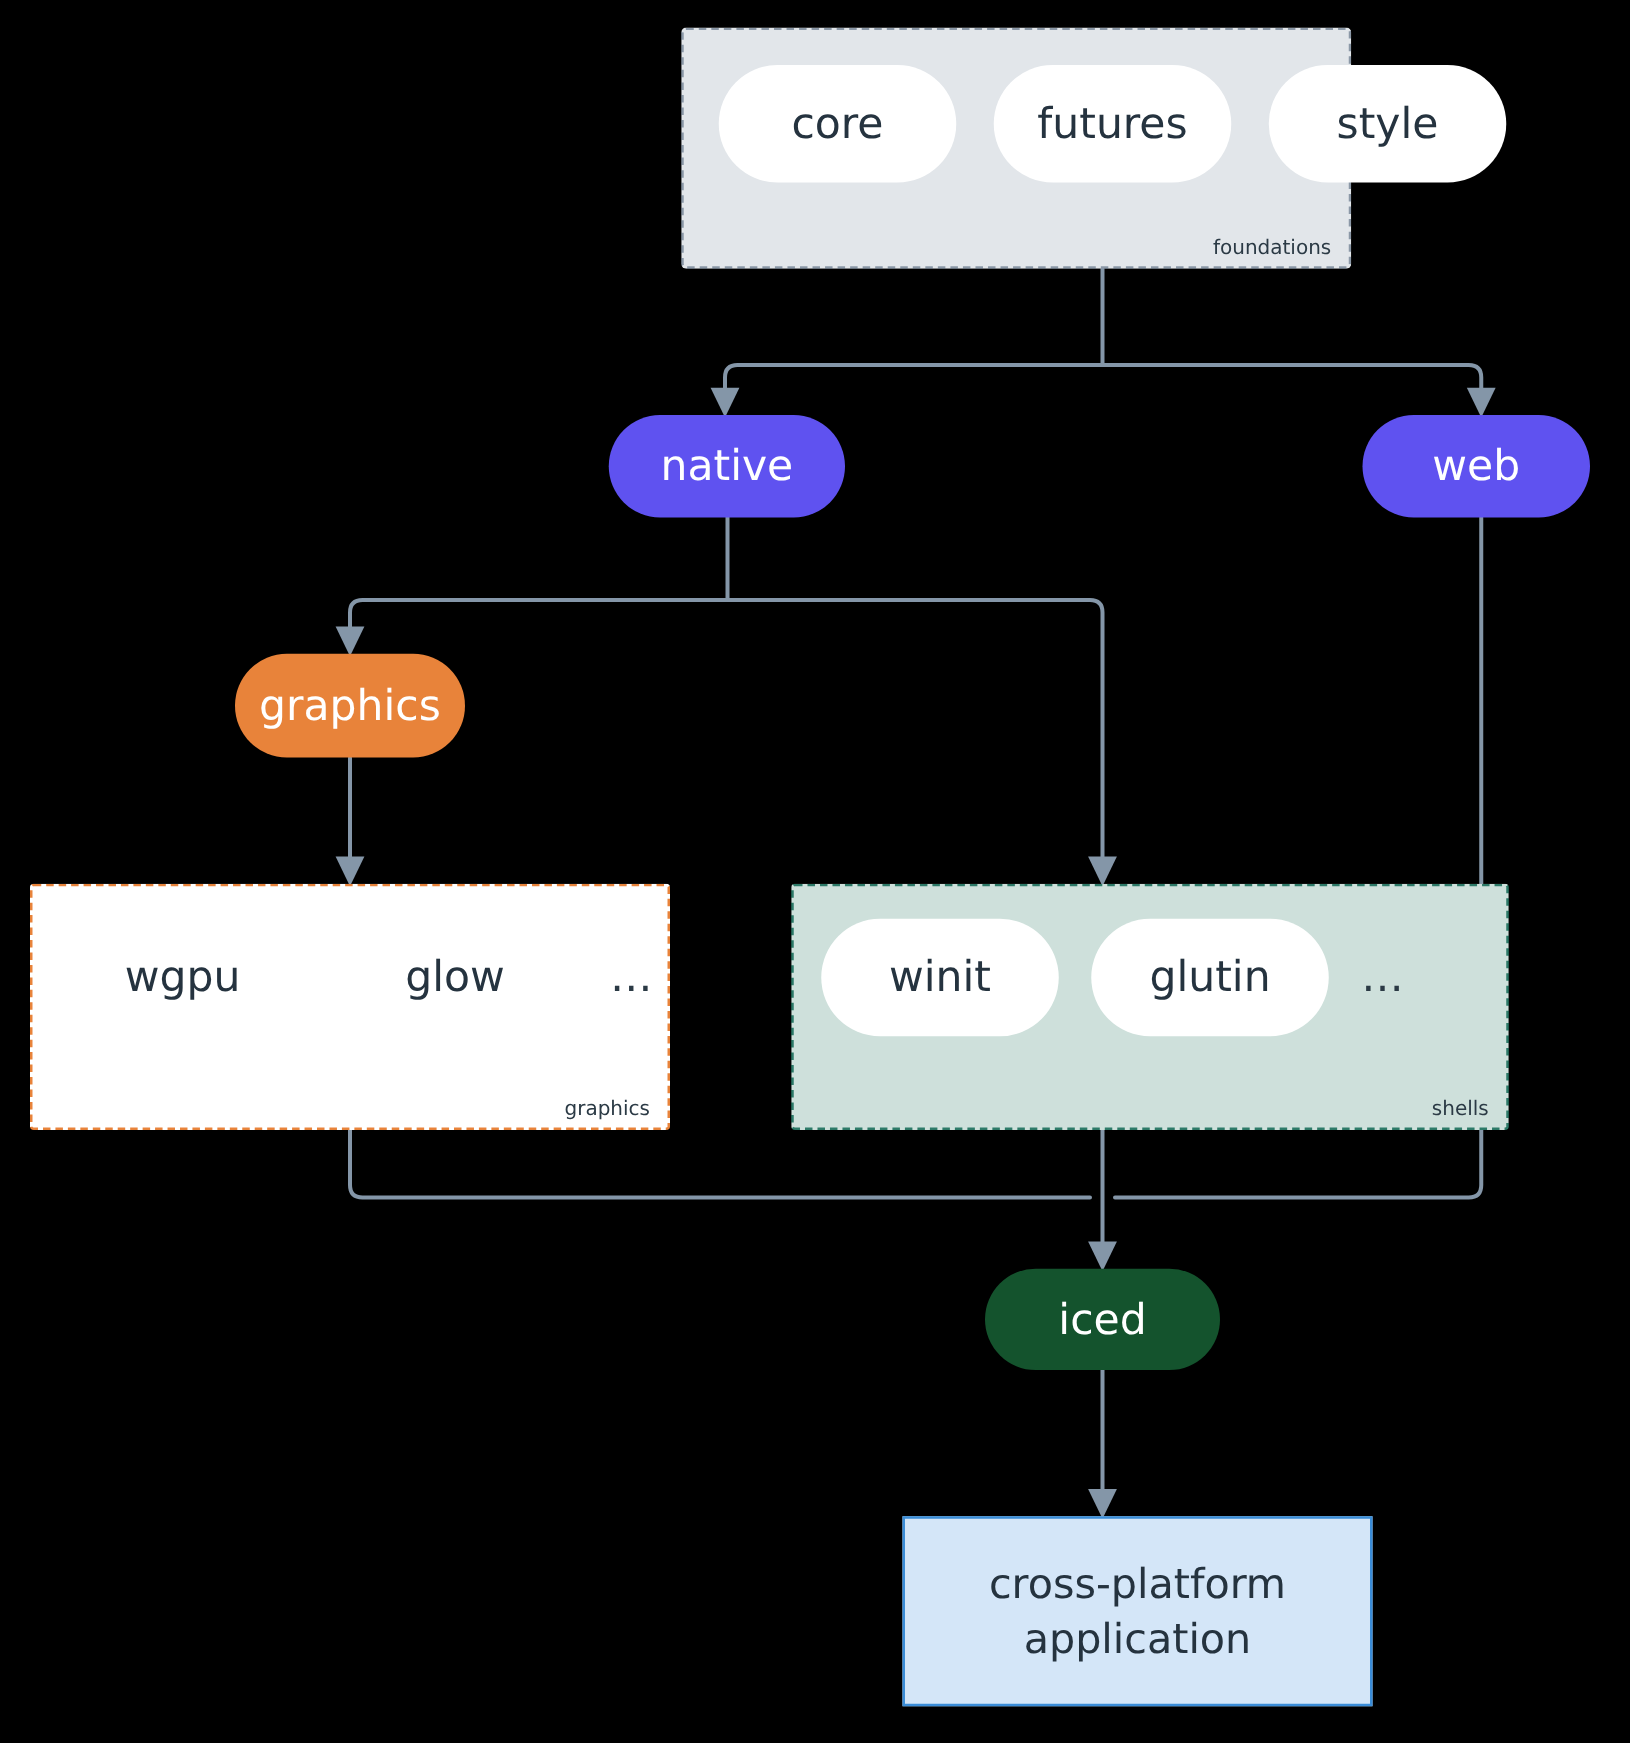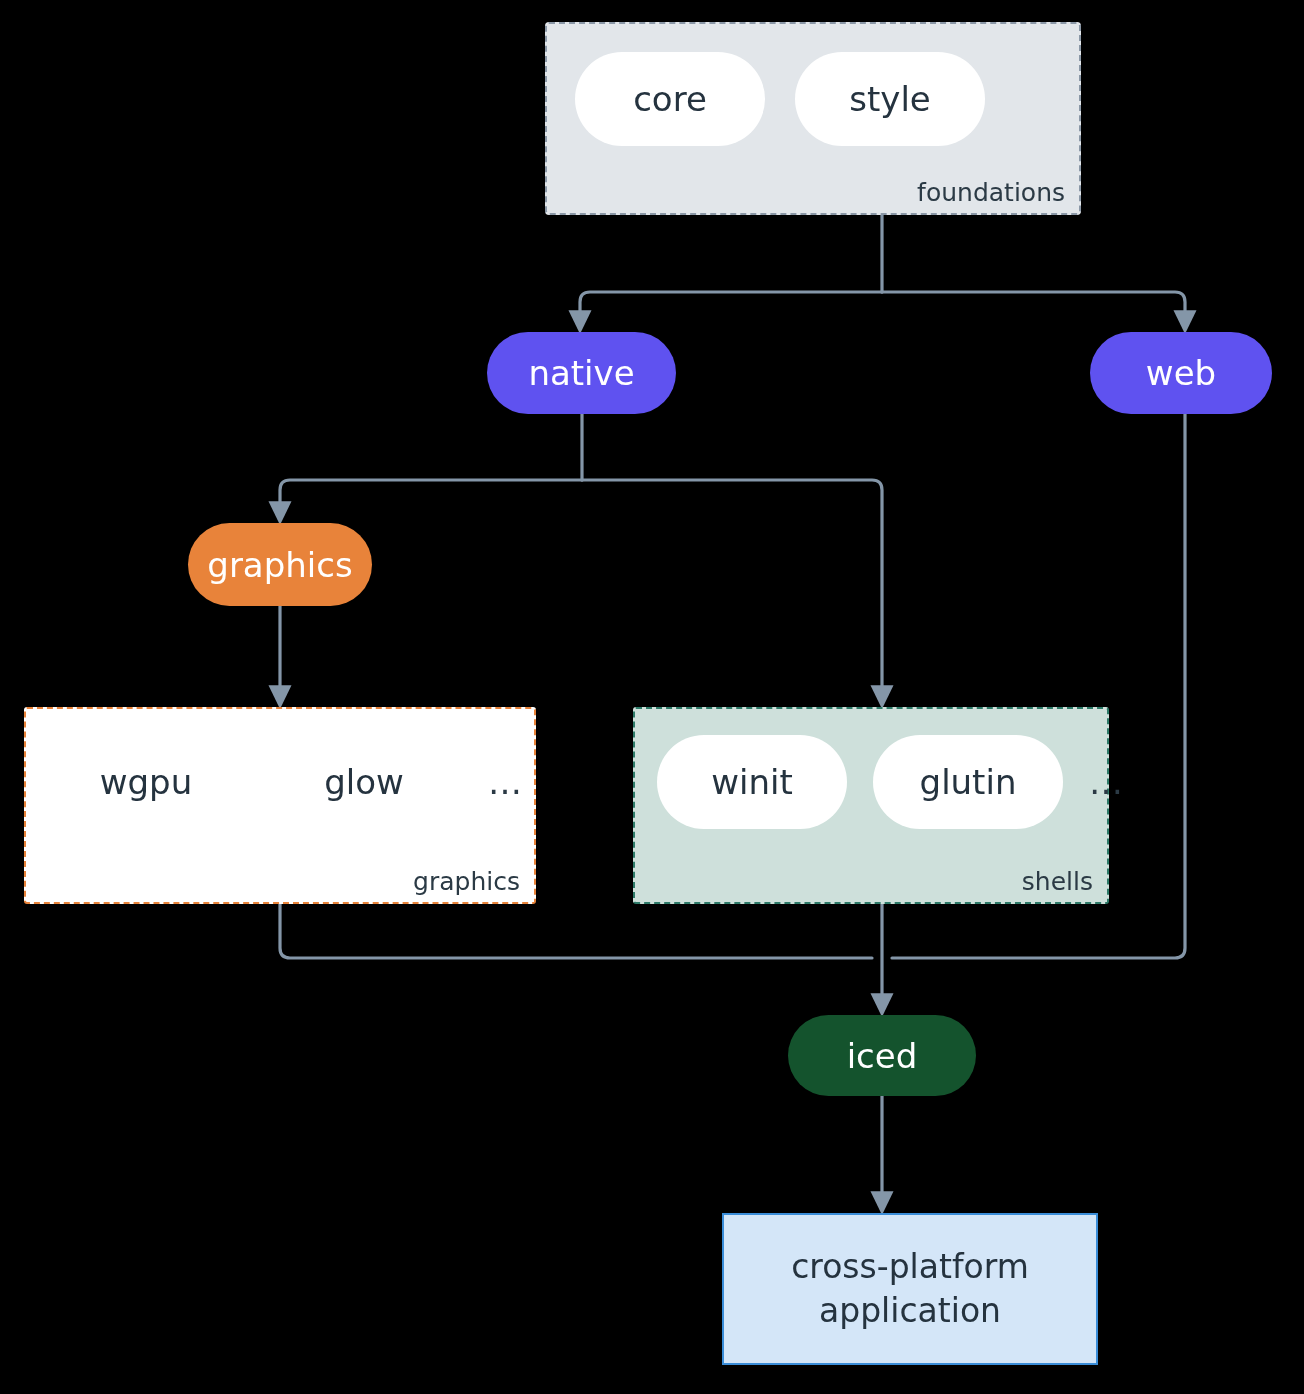--- a/index.html
+++ b/index.html
@@ -39,21 +39,21 @@
   .cluster {
     position: absolute;
     box-sizing: border-box;
     border-style: dashed;
     border-width: 2px;
   }
   .cluster-label {
     position: absolute;
     right: 14px;
     bottom: 6px;
-    font-size: 25px;
+    font-size: 16px;
     color: #2b3a45;
     white-space: nowrap;
   }
   .cluster-row {
     position: absolute;
     left: 0;
     top: 0;
     display: flex;
     align-items: center;
   }
@@ -116,21 +116,21 @@
     width: 188px;
     height: 94px;
     margin-right: 30px;
   }
   #renderers-row .ellipsis { height: 94px; }
 
   
   #shells-cluster {
     left: 633px;
     top: 707px;
-    width: 476px;
+    width: 574px;
     height: 197px;
     background: #cee0db;
     border-color: #2d7a68;
     border-radius: 3px;
   }
   #shells-row {
     left: 22px;
     top: 26px;
   }
   #shells-row .pill-white {
@@ -217,20 +217,21 @@
       <path d="M1185,414 L1185,948 Q1185,958 1175,958 L892,958"></path>
       <path d="M882,904 L882,1008" marker-end="url(#arrowhead)"></path>
 
       <path d="M882,1096 L882,1206" marker-end="url(#arrowhead)"></path>
     </g>
   </svg>
 
   <div class="cluster" id="foundations-cluster">
     <div class="cluster-row" id="foundations-row">
       <div class="pill-white">core</div>
+      <div class="pill-white">futures</div>
       <div class="pill-white">style</div>
     </div>
     <div class="cluster-label">foundations</div>
   </div>
 
   <div class="node pill-node" id="node-web">web</div>
 
   <div class="node pill-node" id="node-native">native</div>
 
   <div class="node pill-node" id="node-graphics">graphics</div>

